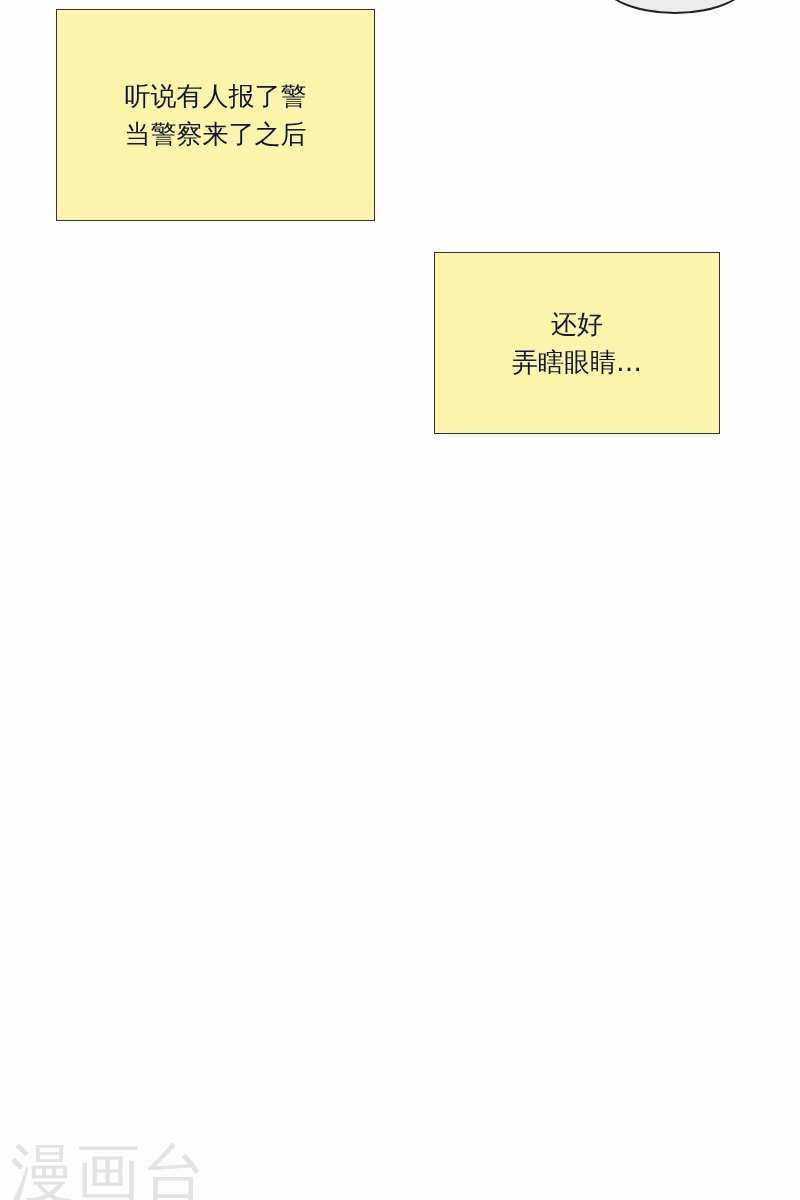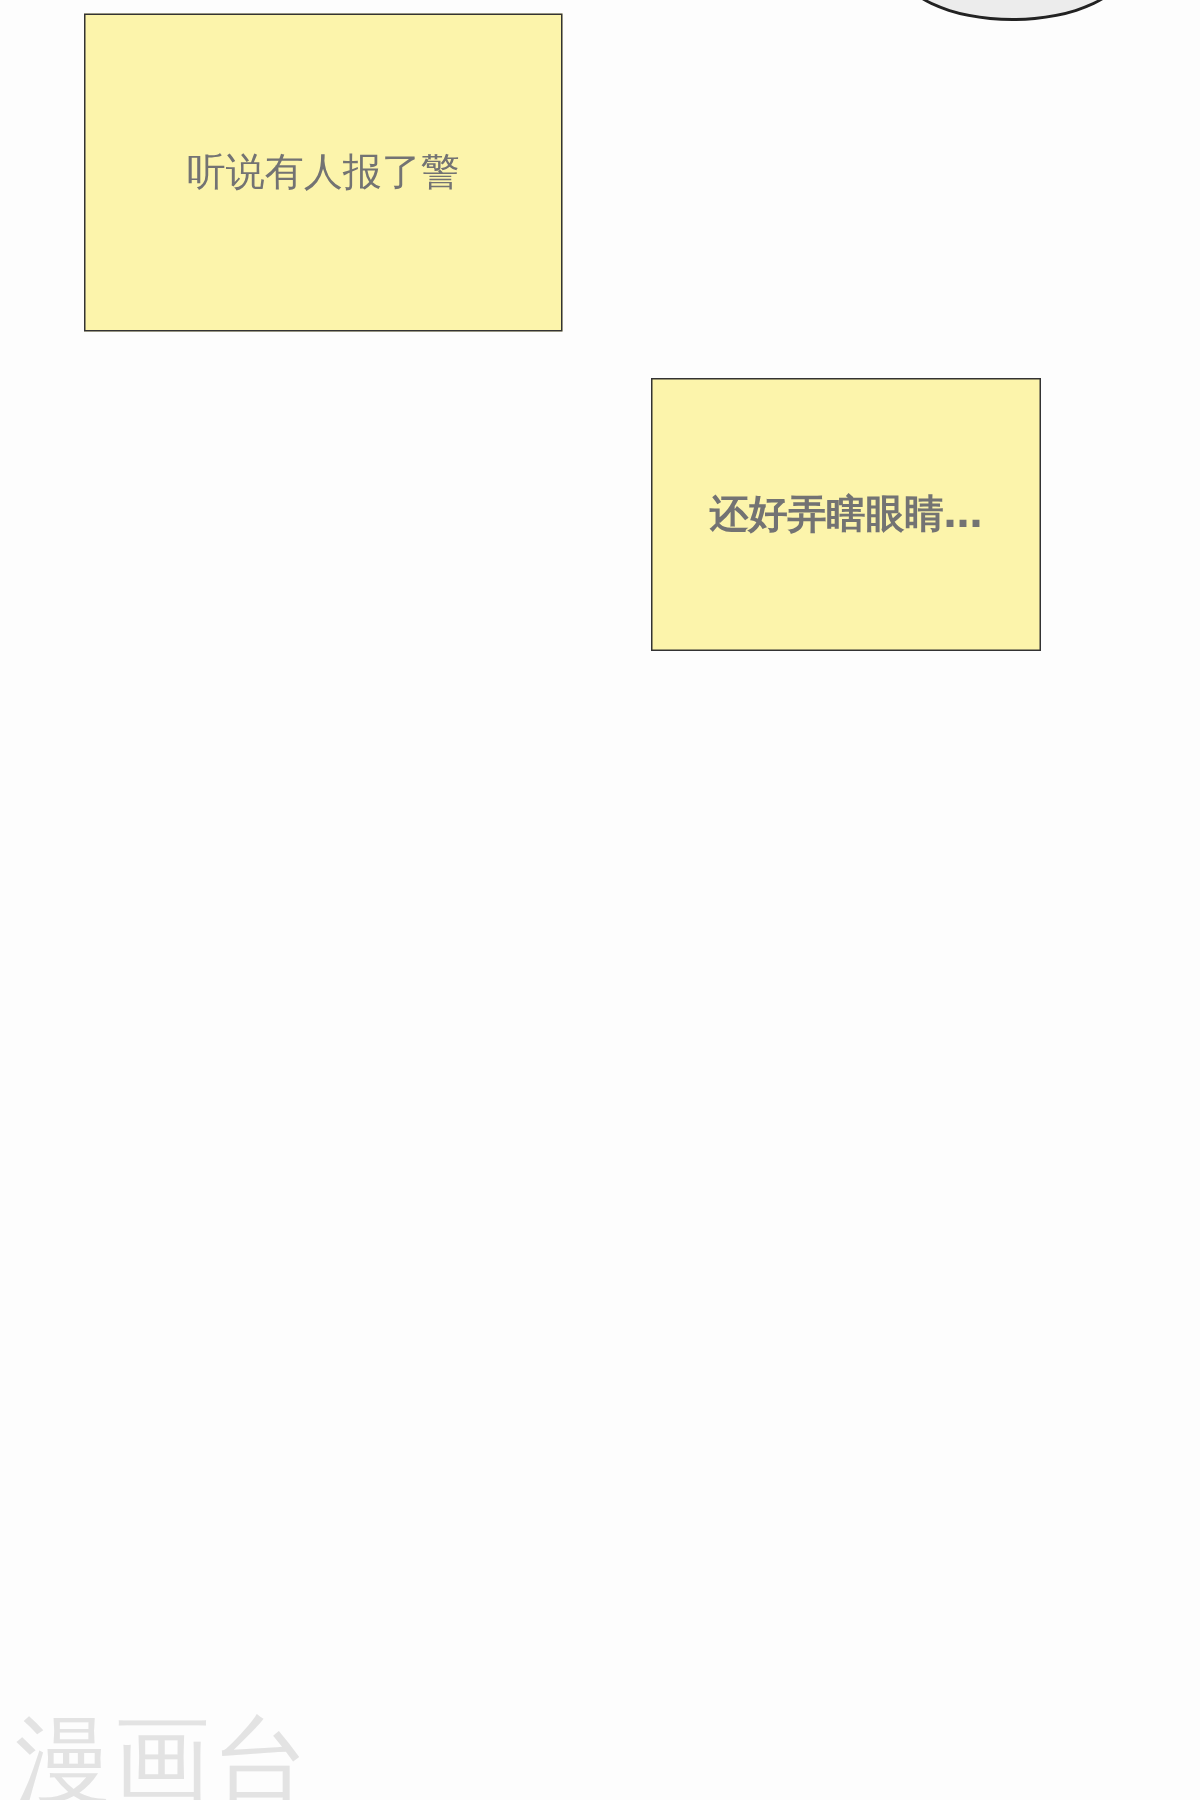--- a/index.html
+++ b/index.html
@@ -7,38 +7,39 @@
     width: 800px; height: 1200px; position: relative; overflow: hidden;
     background: #fdfdfd;
     font-family: "DejaVu Sans", "Liberation Sans", sans-serif;
   }
   .bubble-top {
     position: absolute; left: 598px; top: -60px; width: 150px; height: 70px;
     border-radius: 50%; background: #ececec; border: 2px solid #222;
   }
   .caption {
     position: absolute; background: #fcf4ab; border: 1.5px solid #333;
-    display: flex; flex-direction: row; align-items: center; justify-content: center;
-    color: #737373; font-size: 26px; line-height: 38px; text-align: left;
+    display: flex; flex-direction: column; align-items: center; justify-content: center;
+    color: #0f172a; font-size: 26px; line-height: 38px; text-align: left;
     box-sizing: border-box;
   }
   .cap1 { left: 56px; top: 9px; width: 319px; height: 212px; }
-  .cap2 { left: 434px; top: 252px; width: 260px; height: 182px; font-weight: bold; }
+  .cap2 { left: 434px; top: 252px; width: 286px; height: 182px; }
   .watermark {
     position: absolute; left: 10px; top: 1130px; font-size: 64px; color: #e3e3e3;
     letter-spacing: 2px;
   }
 </style>
 </head>
 <body>
 
 <div class="bubble-top"></div>
 
 <div class="caption cap1">
   <div>听说有人报了警</div>
+  <div>当警察来了之后</div>
 </div>
 
 <div class="caption cap2">
   <div>还好</div>
   <div>弄瞎眼睛…</div>
 </div>
 
 <div class="watermark">漫画台</div>
 
 </body></html>

